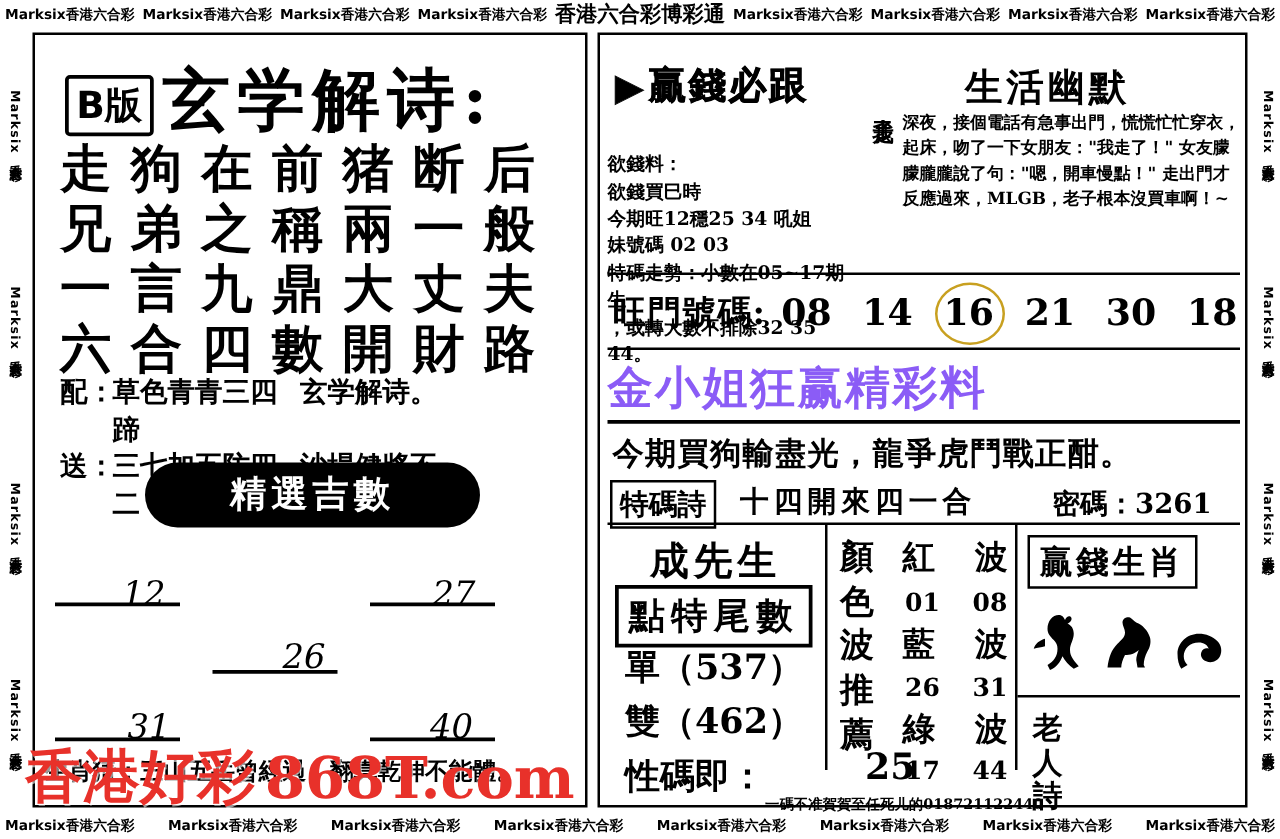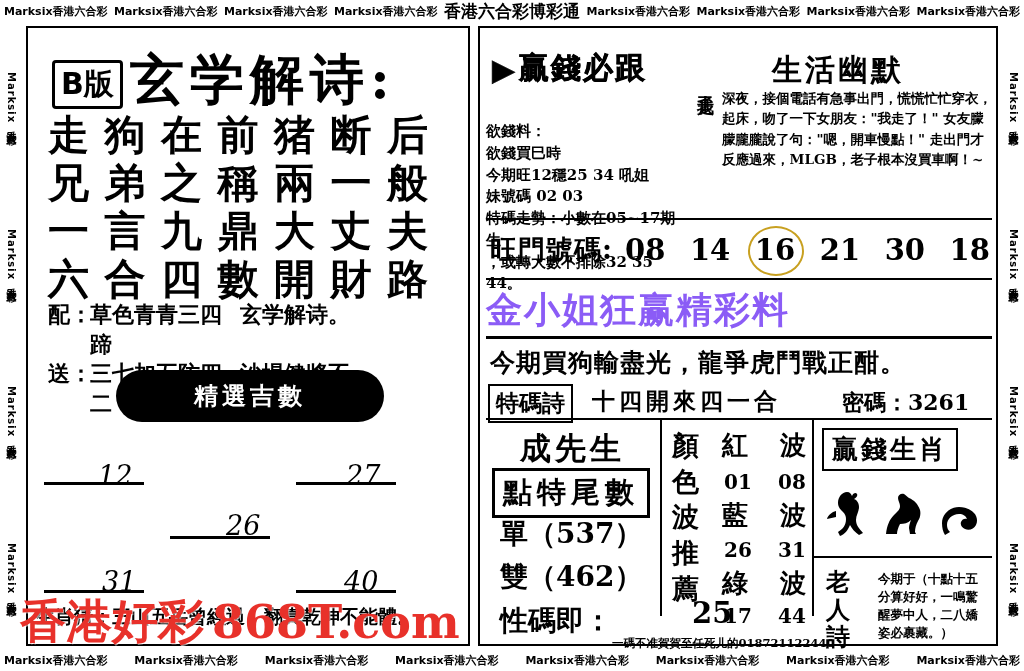--- a/index.html
+++ b/index.html
@@ -71,21 +71,21 @@
   }
   .pei .row{display:flex;}
   .pei .lbl{width:42px;}
   .pei .a{width:150px;}
   .banner-ji{
     position:absolute;left:116px;top:370px;
     width:268px;height:52px;background:#000;border-radius:26px;
     display:flex;align-items:center;justify-content:center;
   }
   .banner-ji span{
-    color:#fff;font-size:24px;font-weight:bold;letter-spacing:4px;
+    color:#fff;font-size:29px;font-weight:bold;letter-spacing:4px;
     font-family:Liberation Sans, sans-serif;
   }
   .numbox{
     position:absolute;left:44px;top:438px;width:360px;height:170px;
   }
   .numbox .n{
     position:absolute;font-size:27px;font-weight:normal;font-style:italic;
     font-family:"DejaVu Serif","Liberation Serif",serif;
   }
   .numbox .n1{left:54px;top:22px;}
@@ -475,21 +475,20 @@
           <path fill="#000" d="M6 30c0-9 8-16 17-16 6 0 11 2 15 6 3 3 4 8 2 12-2 4-7 6-11 4-3-1-5-4-4-7 1-3 4-4 6-3-1-3-4-5-8-5-7 0-12 5-12 11 0 3 1 5 3 7l-5 3c-2-3-3-7-3-12z"></path>
         </svg>
     </span>
   </div>
 
   <div class="hr-line" style="left:814px;top:556px;width:178px;"></div>
 
   <div class="laoren">
     <div>老人詩</div>
   </div>
-  <div class="laoren-poem">今期于（十點十五分算好好，一鳴驚醒夢中人，二八嬌姿必裹藏。）</div>
 
   <div class="tailnote">一碼不准賀賀至任死儿的018721122440</div>
 
   <div class="wm">
     <span class="b">香港好彩</span>
     <span class="dom">868T.com</span>
   </div>
 
   <div class="strip bottom">
     <span>Marksix香港六合彩</span>

